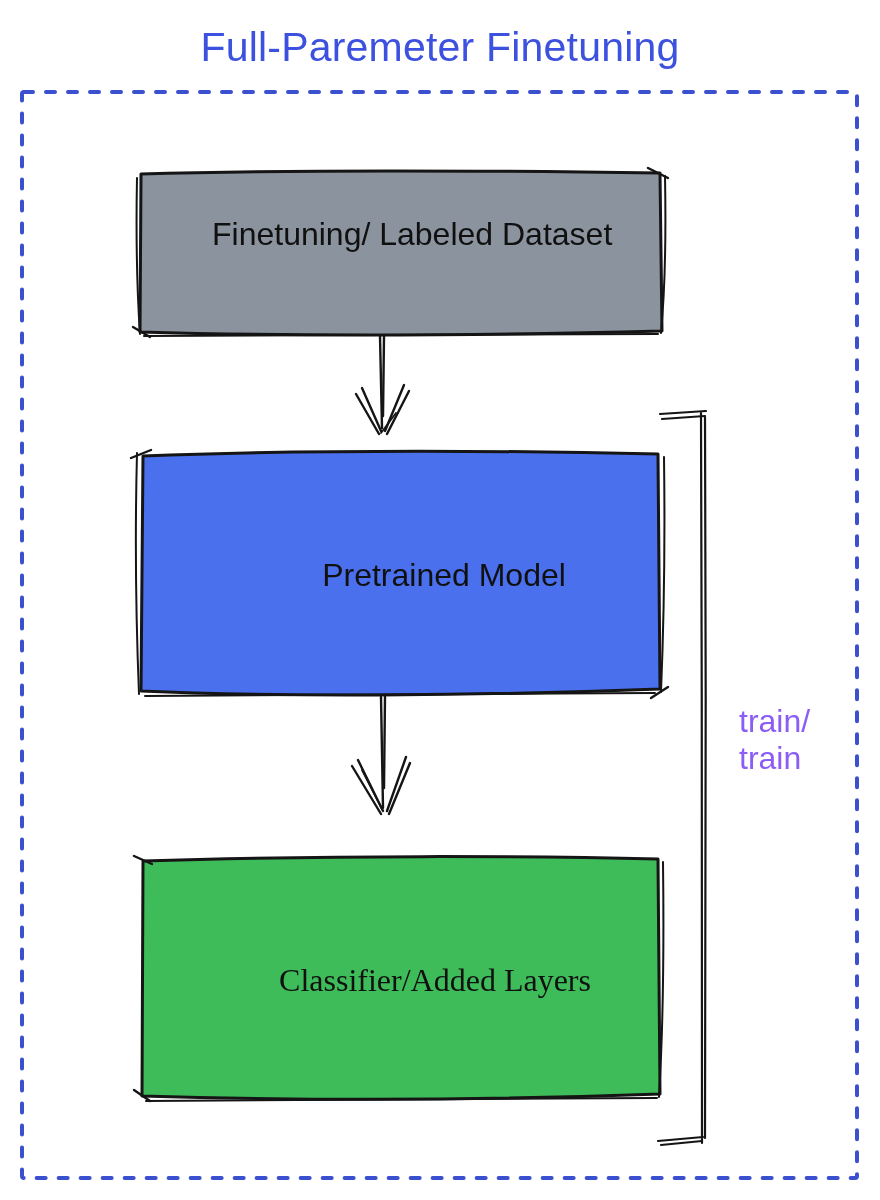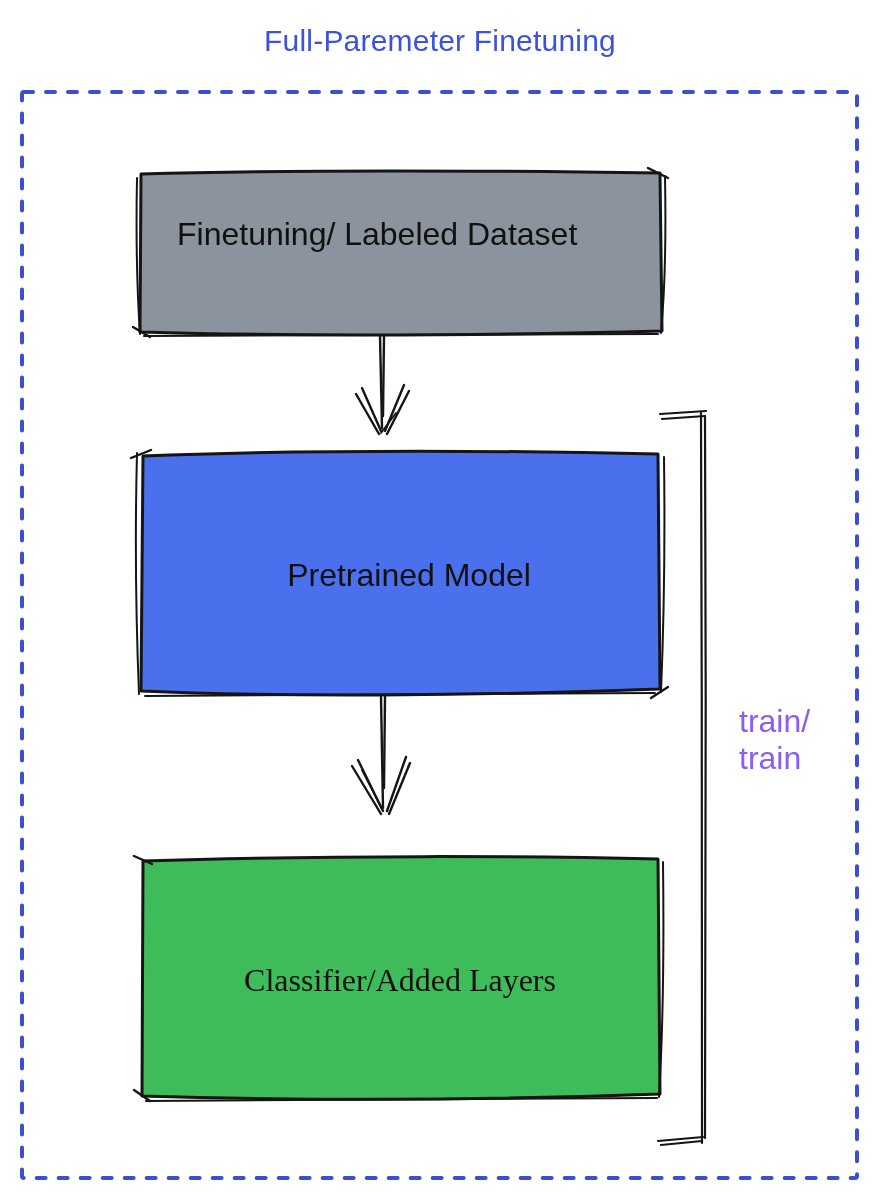--- a/index.html
+++ b/index.html
@@ -8,31 +8,32 @@
     position: relative;
     overflow: hidden;
     font-family: "Liberation Sans", sans-serif;
   }
   .canvas { position: absolute; inset: 0; }
   .diagram-title {
     position: absolute;
     top: 24px; left: 0;
     width: 880px;
     text-align: center;
-    font-size: 30px;
+    font-size: 41px;
     color: #3d51e0;
     letter-spacing: 0.2px;
     white-space: nowrap;
   }
   svg.art { position: absolute; left: 0; top: 0; }
   .box-label {
     position: absolute;
     color: #101010;
     font-size: 32px;
     white-space: nowrap;
+    margin-left: 35px;
   }
   .label-dataset { left: 177px; top: 218px; line-height: 33px; }
   .label-pretrained {
     left: 156px; top: 452px; width: 520px; height: 241px;
     display: flex; align-items: center; justify-content: center;
     transform: translate(-7px, 3px);
   }
   .label-classifier {
     left: 140px; top: 858px; width: 520px; height: 240px;
     display: flex; align-items: center; justify-content: center;

